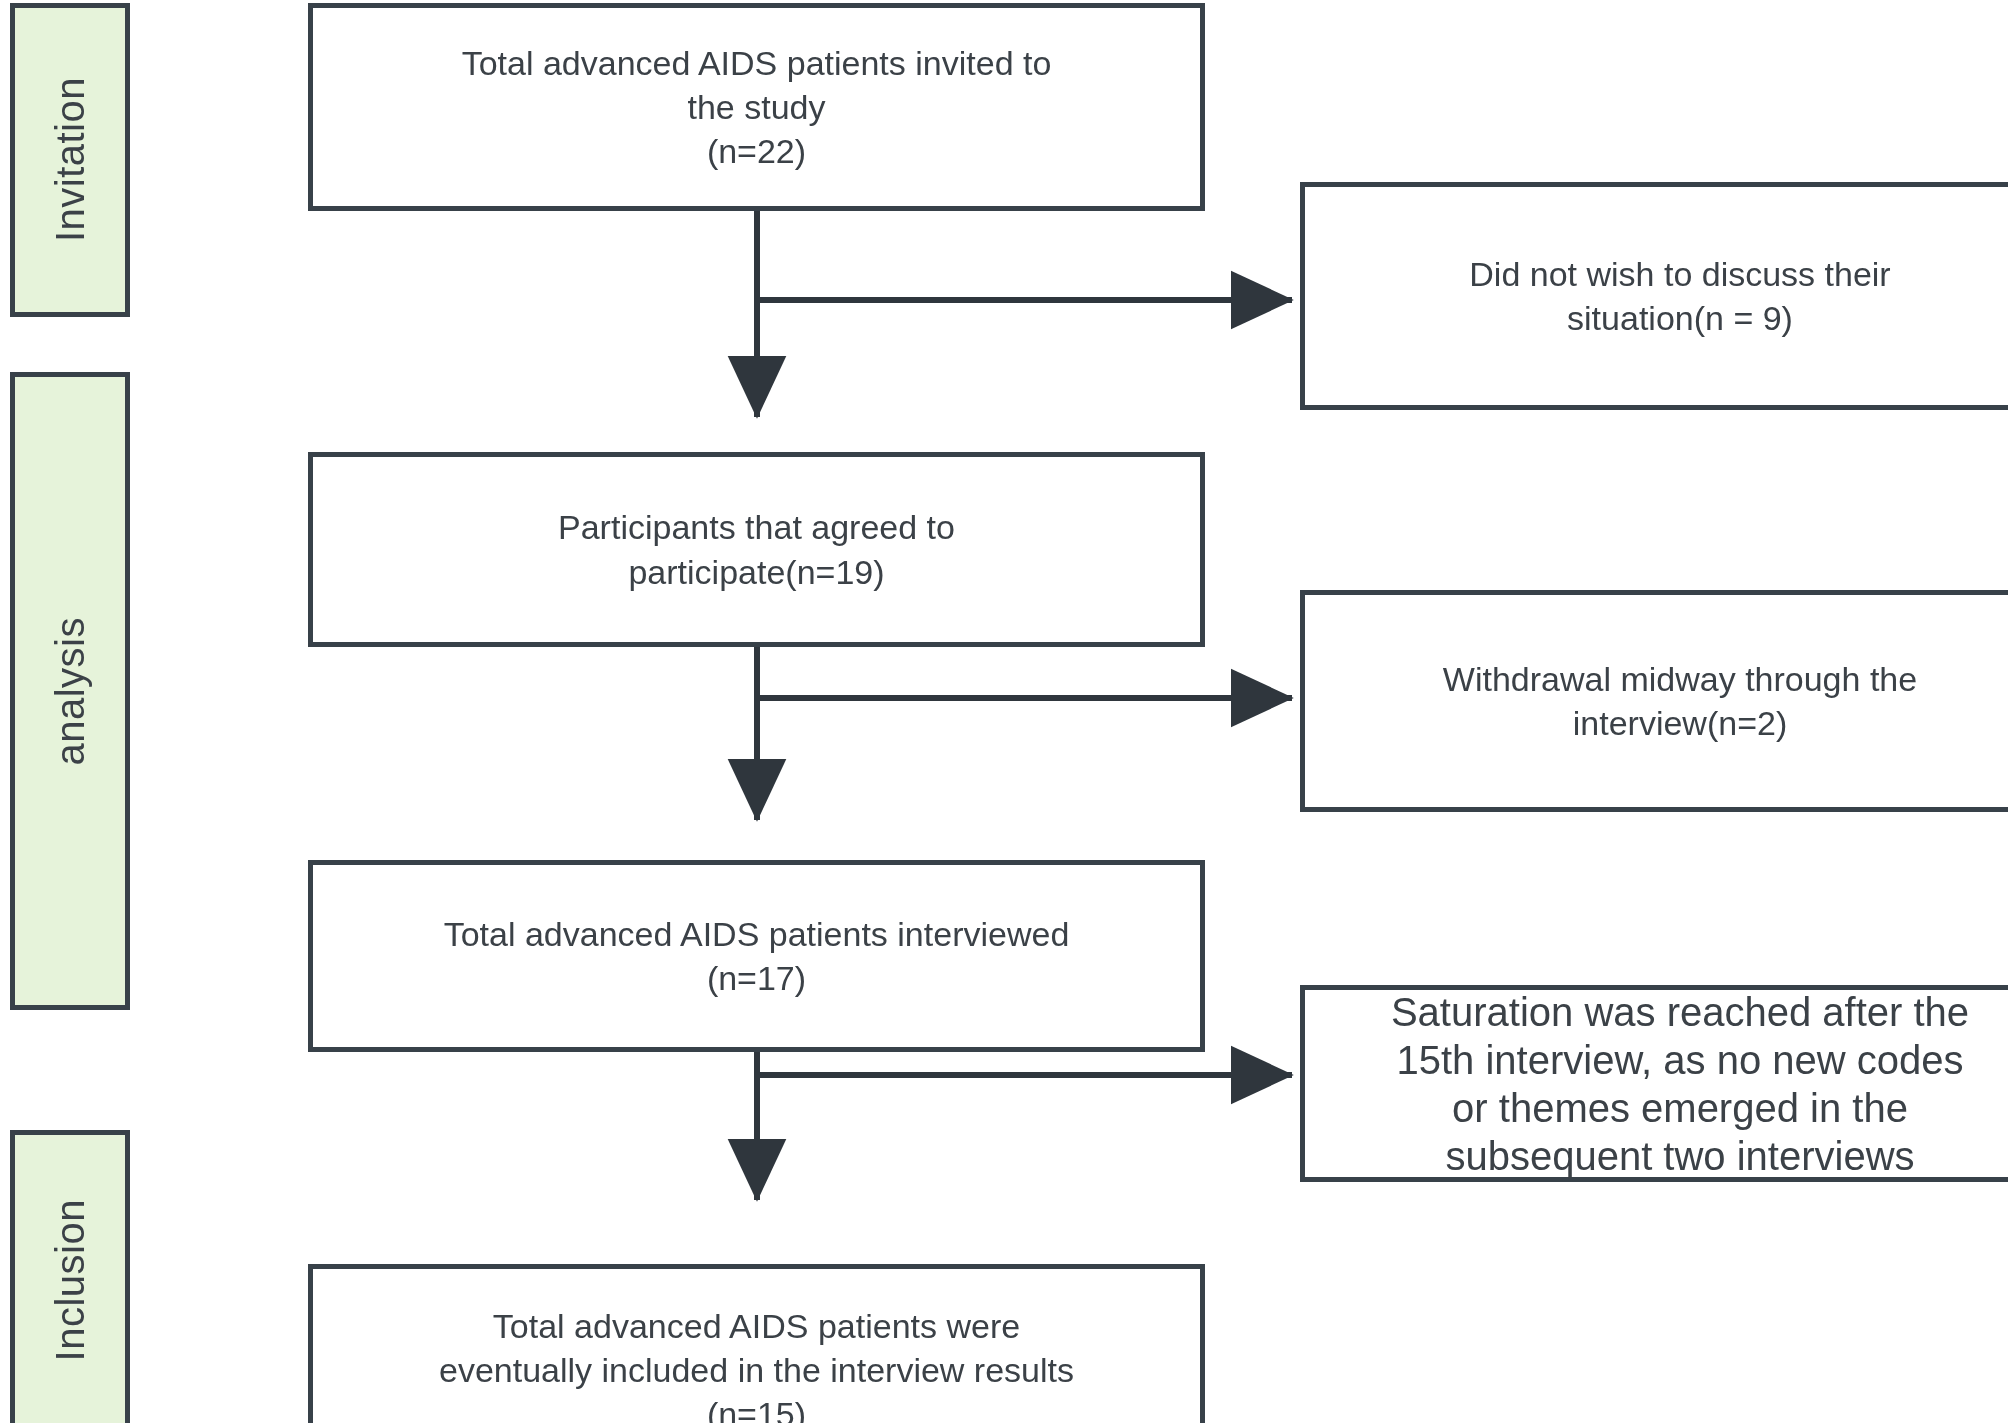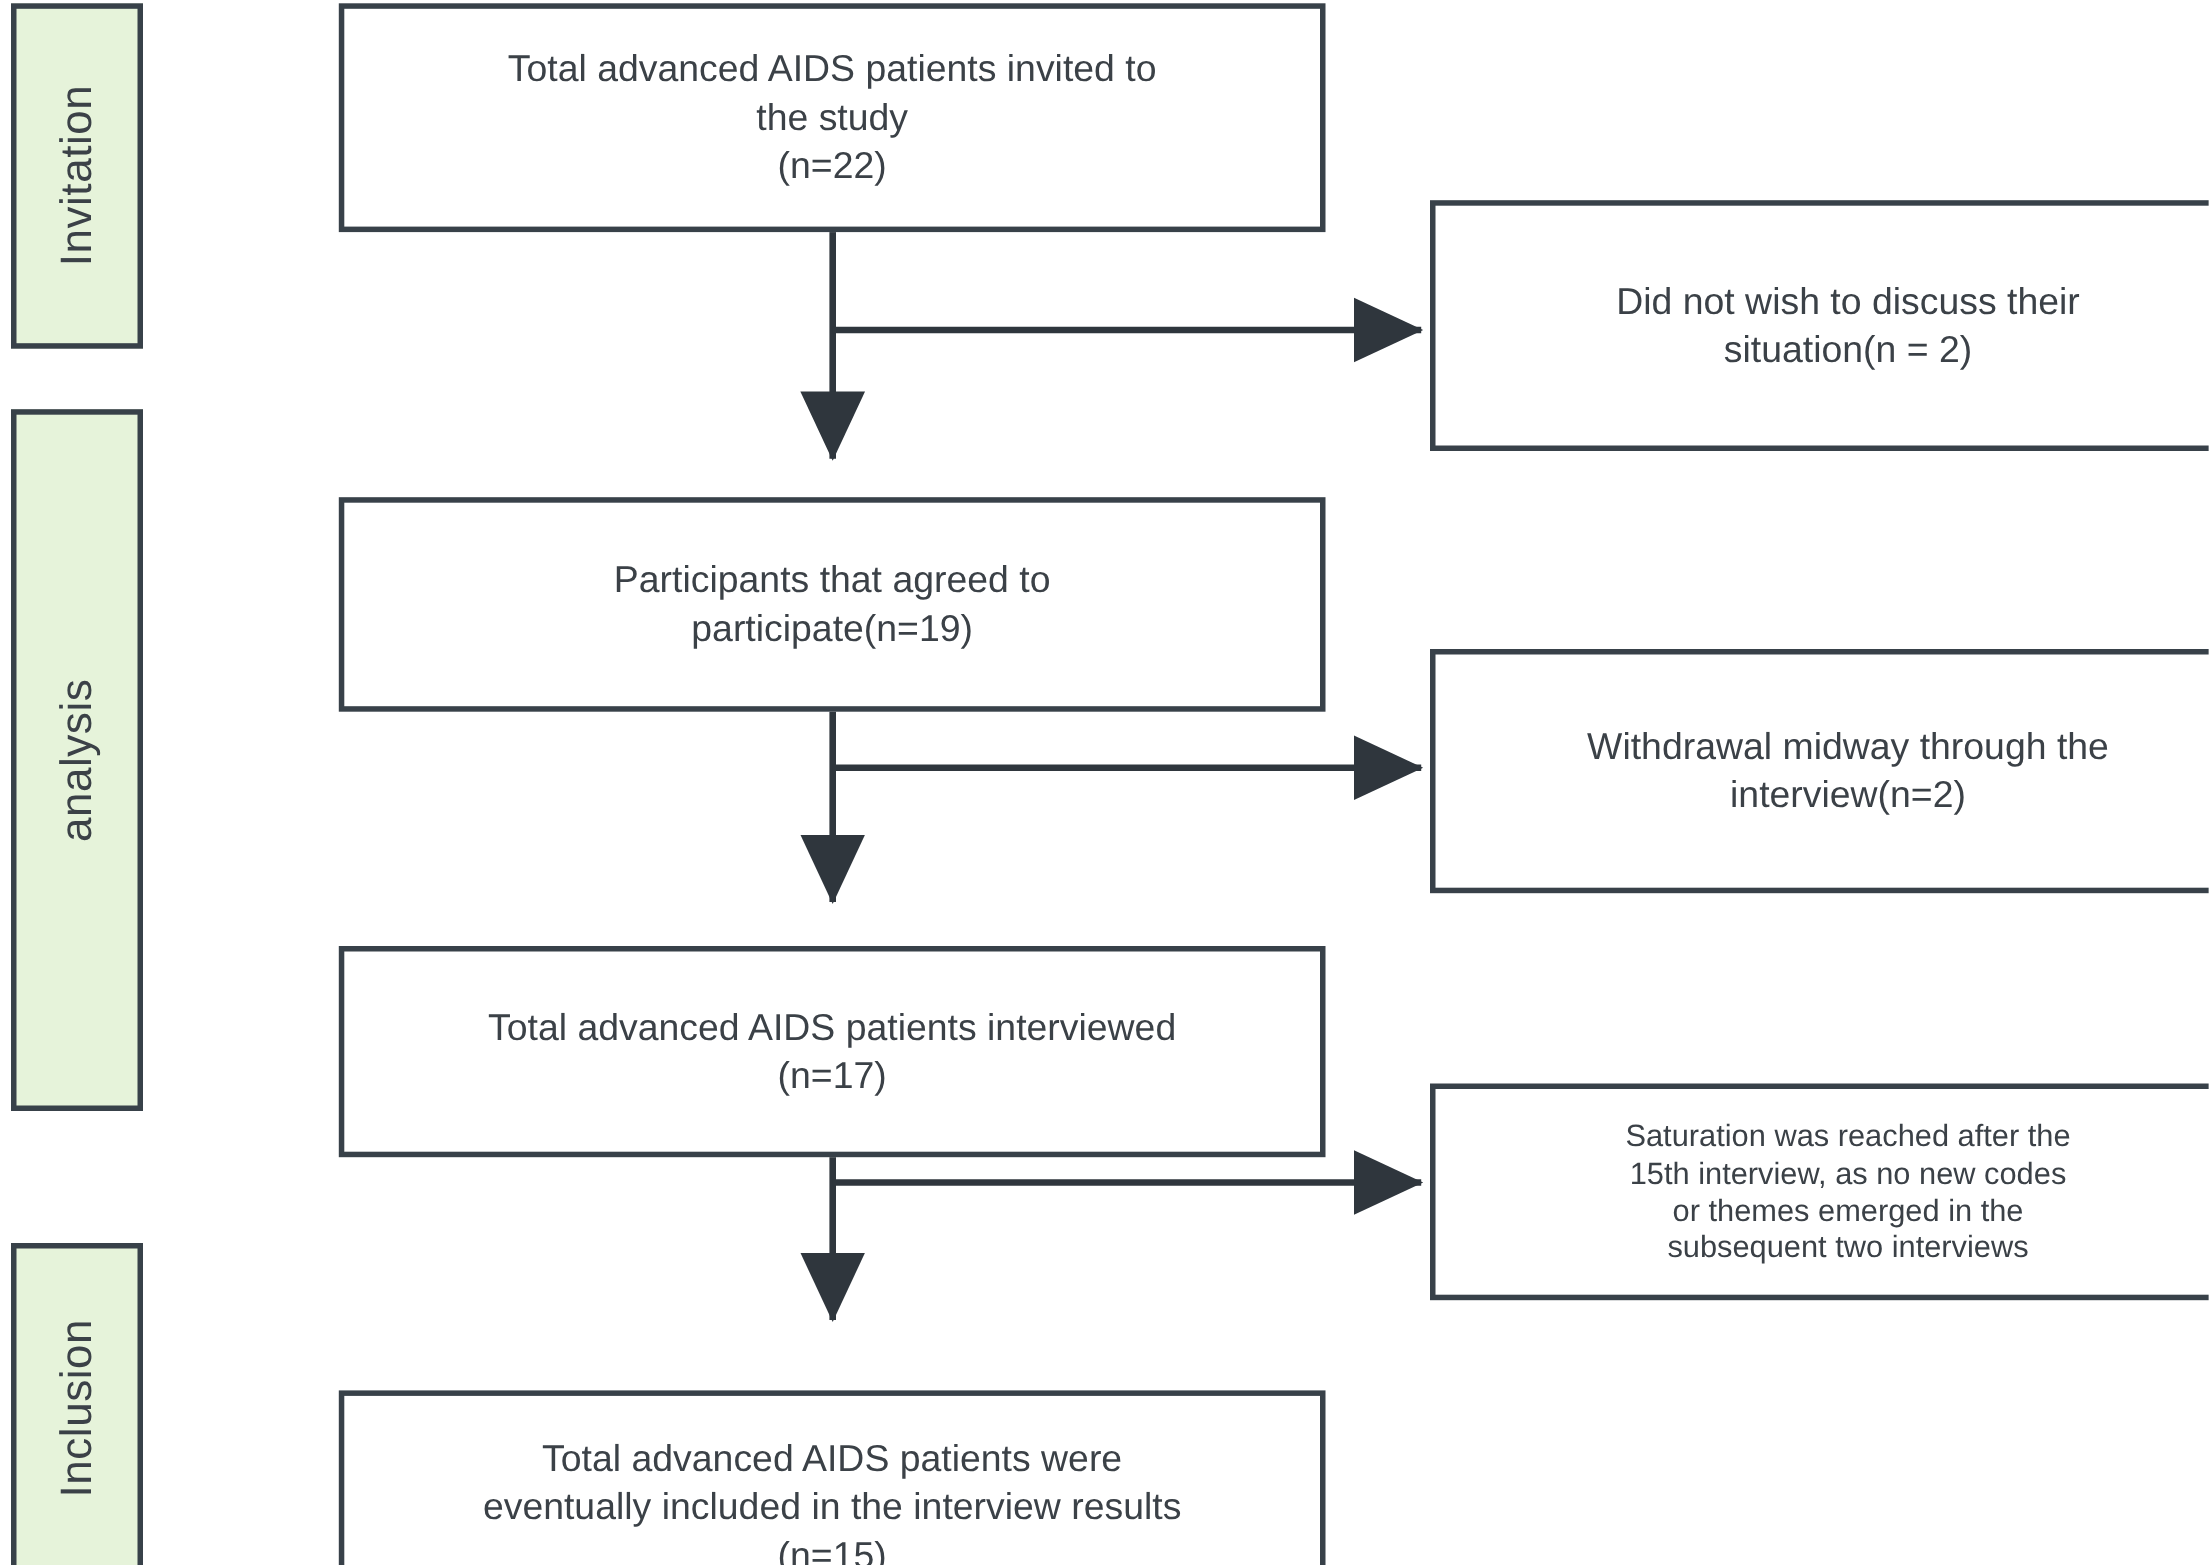--- a/index.html
+++ b/index.html
@@ -125,28 +125,28 @@
   </div>
 
   <div class="node-box" style="left:308px; top:1264px; width:897px; height:212px;">
     <span class="btext">Total advanced AIDS patients were
 eventually included in the interview results
 (n=15)</span>
   </div>
 
   <div class="node-box" style="left:1300px; top:182px; width:760px; height:228px;">
     <span class="btext">Did not wish to discuss their
-situation(n = 2)</span>
+situation(n = 9)</span>
   </div>
 
   <div class="node-box" style="left:1300px; top:590px; width:760px; height:222px;">
     <span class="btext">Withdrawal midway through the
 interview(n=2)</span>
   </div>
 
   <div class="node-box" style="left:1300px; top:985px; width:760px; height:197px;">
-    <span class="btext" style="font-size:28px; line-height:1.20;">Saturation was reached after the
+    <span class="btext" style="font-size:40px; line-height:1.20;">Saturation was reached after the
 15th interview, as no new codes
 or themes emerged in the
 subsequent two interviews</span>
   </div>
 
 </div>
 
 </body></html>

